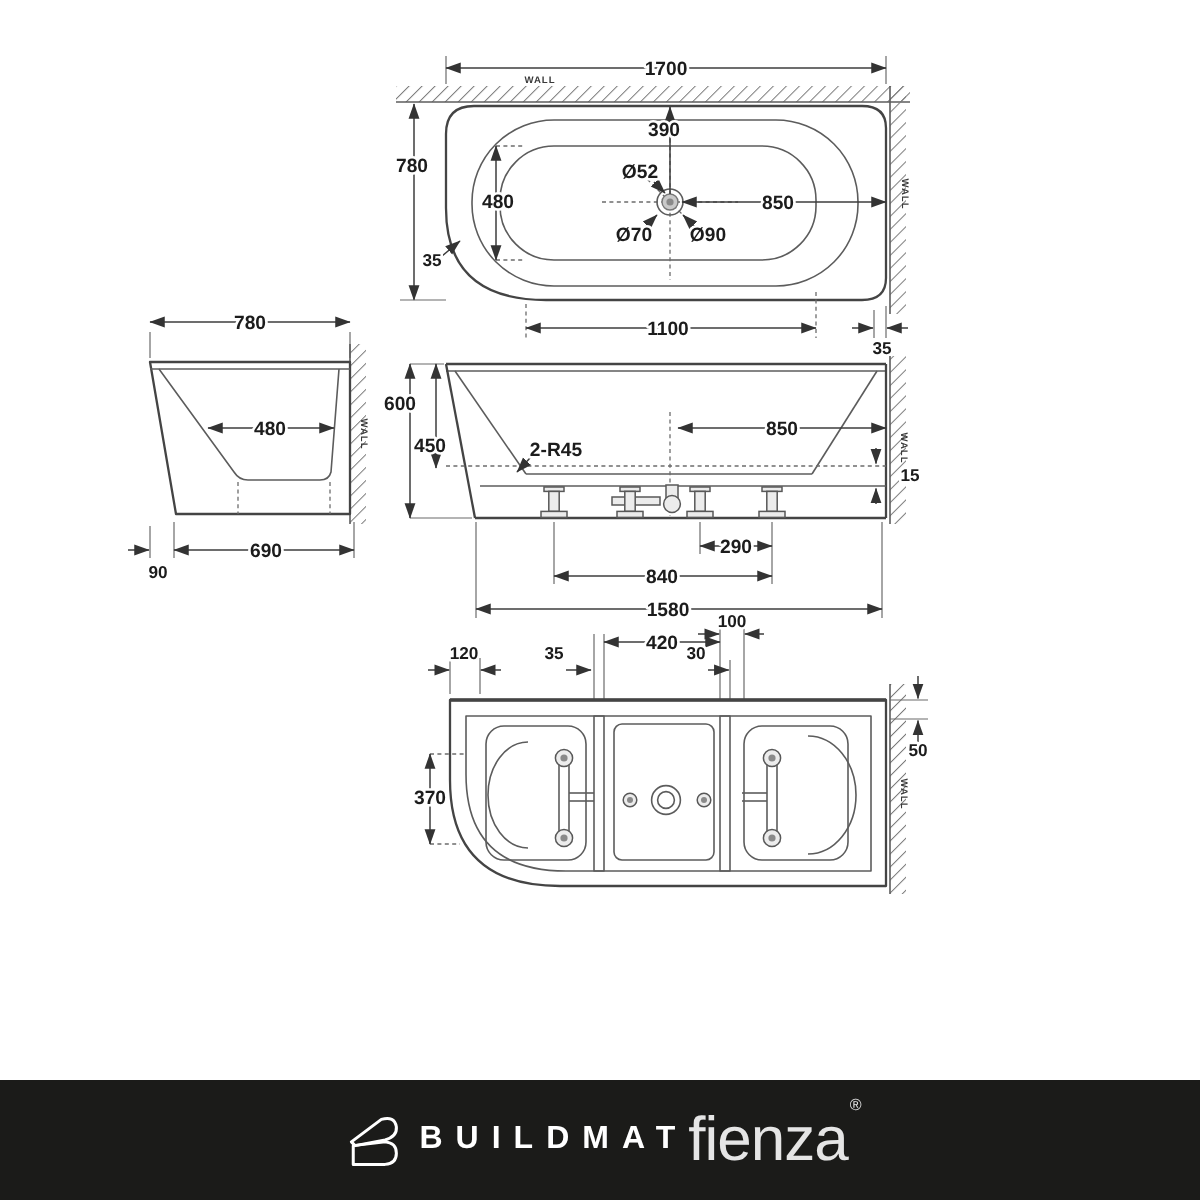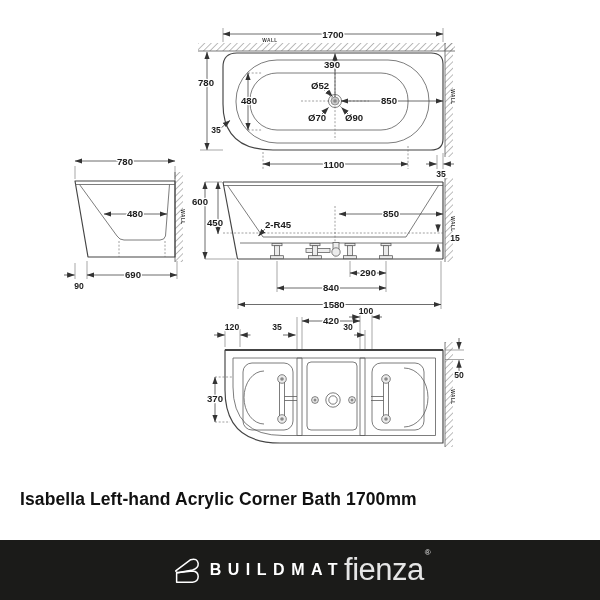--- a/index.html
+++ b/index.html
@@ -289,21 +289,20 @@
       <line class="il" x1="371" y1="396.5" x2="383.5" y2="396.5"></line>
       <line class="il" x1="371" y1="400.5" x2="383.5" y2="400.5"></line>
       <circle class="ft" cx="386" cy="379" r="4.3"></circle>
           <circle cx="386" cy="379" r="1.8" fill="#8a8a8a"></circle>
       <circle class="ft" cx="386" cy="419" r="4.3"></circle>
           <circle cx="386" cy="419" r="1.8" fill="#8a8a8a"></circle>
     </g>
   </g>
 </svg>
 
-<div class="title">Isabella Left-hand Acrylic Corner Bath 1700mm</div>
 
 <div class="footer" style="background:#1b1b19;">
   <div class="brand">
     <svg width="30" height="32" viewBox="0 0 32 32">
       <path d="M5 17 L21 5 Q28 3 29 9 Q29.5 14 23 16 L7 19 Z" fill="none" stroke="#fff" stroke-width="1.6" stroke-linejoin="round"></path>
       <path d="M6 19 L23 17 Q29 17.5 29 23 Q29 28.5 23 29 L6 29 Z" fill="none" stroke="#fff" stroke-width="1.6" stroke-linejoin="round"></path>
     </svg>
     <span class="brand-text">BUILDMAT</span>
   </div>
   <div class="vendor">

